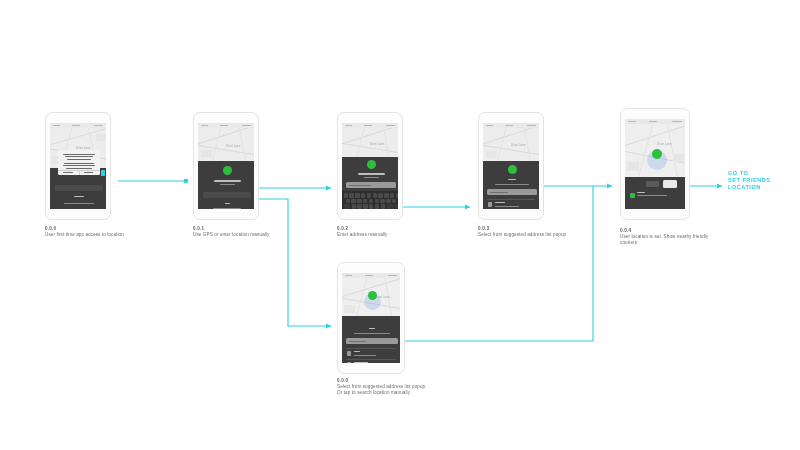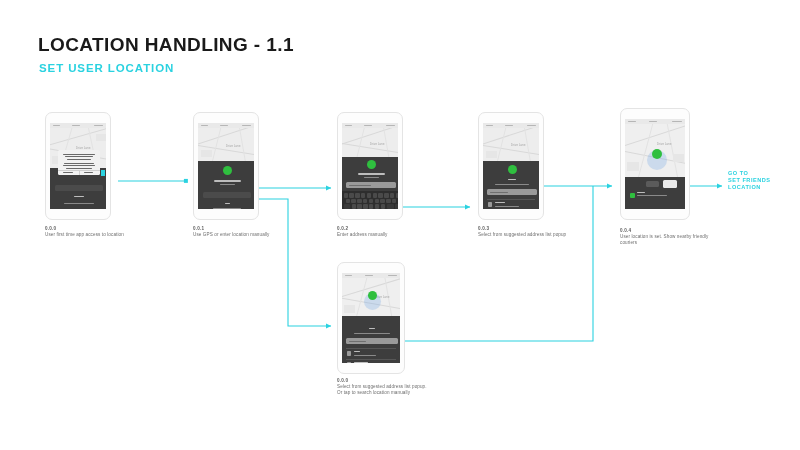--- a/index.html
+++ b/index.html
@@ -76,22 +76,20 @@
     position:absolute;left:728px;top:170px;
     font-size:5.6px;font-weight:bold;color:#2ad2e0;letter-spacing:.5px;line-height:7.2px;
     white-space:pre-line;
   }
 </style>
 </head>
 <body>
 
 <div class="stage">
 
-  <div class="title">LOCATION HANDLING - 1.1</div>
-  <div class="subtitle">SET USER LOCATION</div>
 
   <svg class="wires" viewBox="0 0 800 450">
     <defs>
       <marker id="ar" markerWidth="6" markerHeight="6" refX="4.6" refY="3" orient="auto">
         <path d="M0,0.6 L4.8,3 L0,5.4 Z" fill="#2ad2e0"></path>
       </marker>
       <marker id="sq" markerWidth="5" markerHeight="5" refX="2.5" refY="2.5">
         <rect x="0.6" y="0.6" width="3.6" height="3.6" fill="#2ad2e0"></rect>
       </marker>
     </defs>

